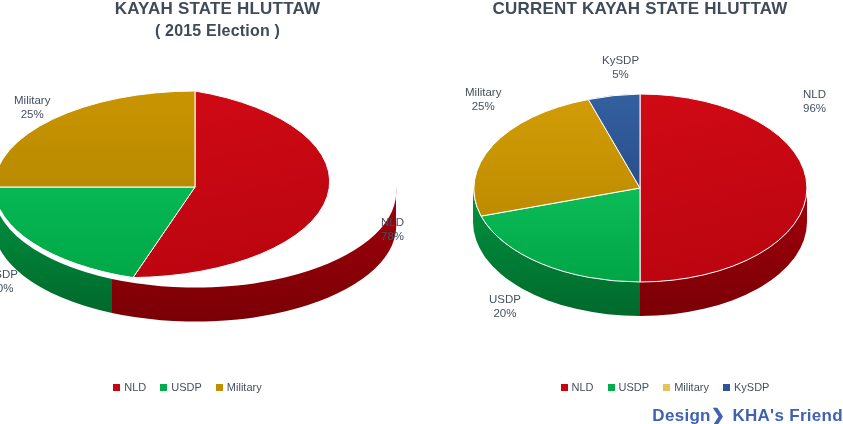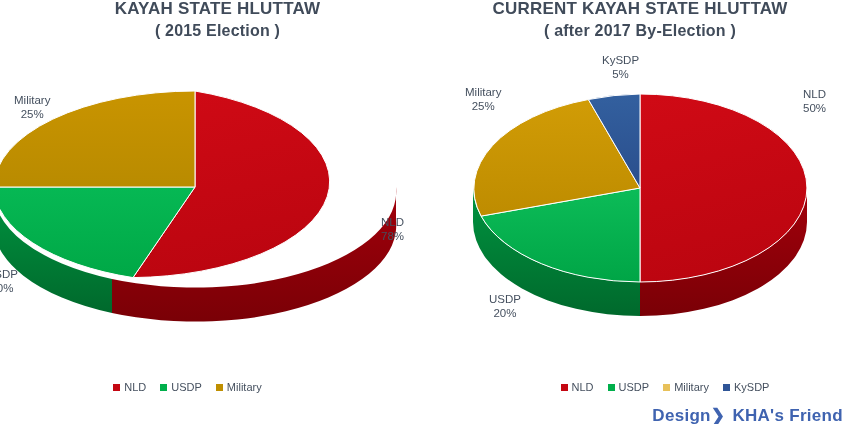--- a/index.html
+++ b/index.html
@@ -124,21 +124,20 @@
 
 <div id="stage">
 
   <div class="chart-title" id="title-left">
     <span class="title-main">KAYAH STATE HLUTTAW</span>
     <span class="title-sub">( 2015 Election )</span>
   </div>
 
   <div class="chart-title" id="title-right">
     <span class="title-main">CURRENT KAYAH STATE HLUTTAW</span>
-    <span class="title-sub">( after 2017 By-Election )</span>
   </div>
 
   <div class="pie-wrap" id="pie-left">
     <svg class="pie-svg" width="430" height="300" viewBox="0 0 430 300">
       <defs>
         <linearGradient id="lg-red-side" x1="0" y1="0" x2="0" y2="1">
           <stop offset="0%" stop-color="#A3000B"></stop>
           <stop offset="100%" stop-color="#7A0006"></stop>
         </linearGradient>
         <linearGradient id="lg-green-side" x1="0" y1="0" x2="0" y2="1">
@@ -231,21 +230,21 @@
   <div class="pie-label" id="lbl-r-kysdp">
     <span class="lbl-name">KySDP</span>
     <span class="lbl-pct">5%</span>
   </div>
   <div class="pie-label" id="lbl-r-military">
     <span class="lbl-name">Military</span>
     <span class="lbl-pct">25%</span>
   </div>
   <div class="pie-label" id="lbl-r-nld">
     <span class="lbl-name">NLD</span>
-    <span class="lbl-pct">50%</span>
+    <span class="lbl-pct">96%</span>
   </div>
   <div class="pie-label" id="lbl-r-usdp">
     <span class="lbl-name">USDP</span>
     <span class="lbl-pct">20%</span>
   </div>
 
   <div class="legend" id="legend-left">
     <div class="legend-item">
       <span class="legend-swatch" style="background:#C40712"></span>
       <span>NLD</span>

